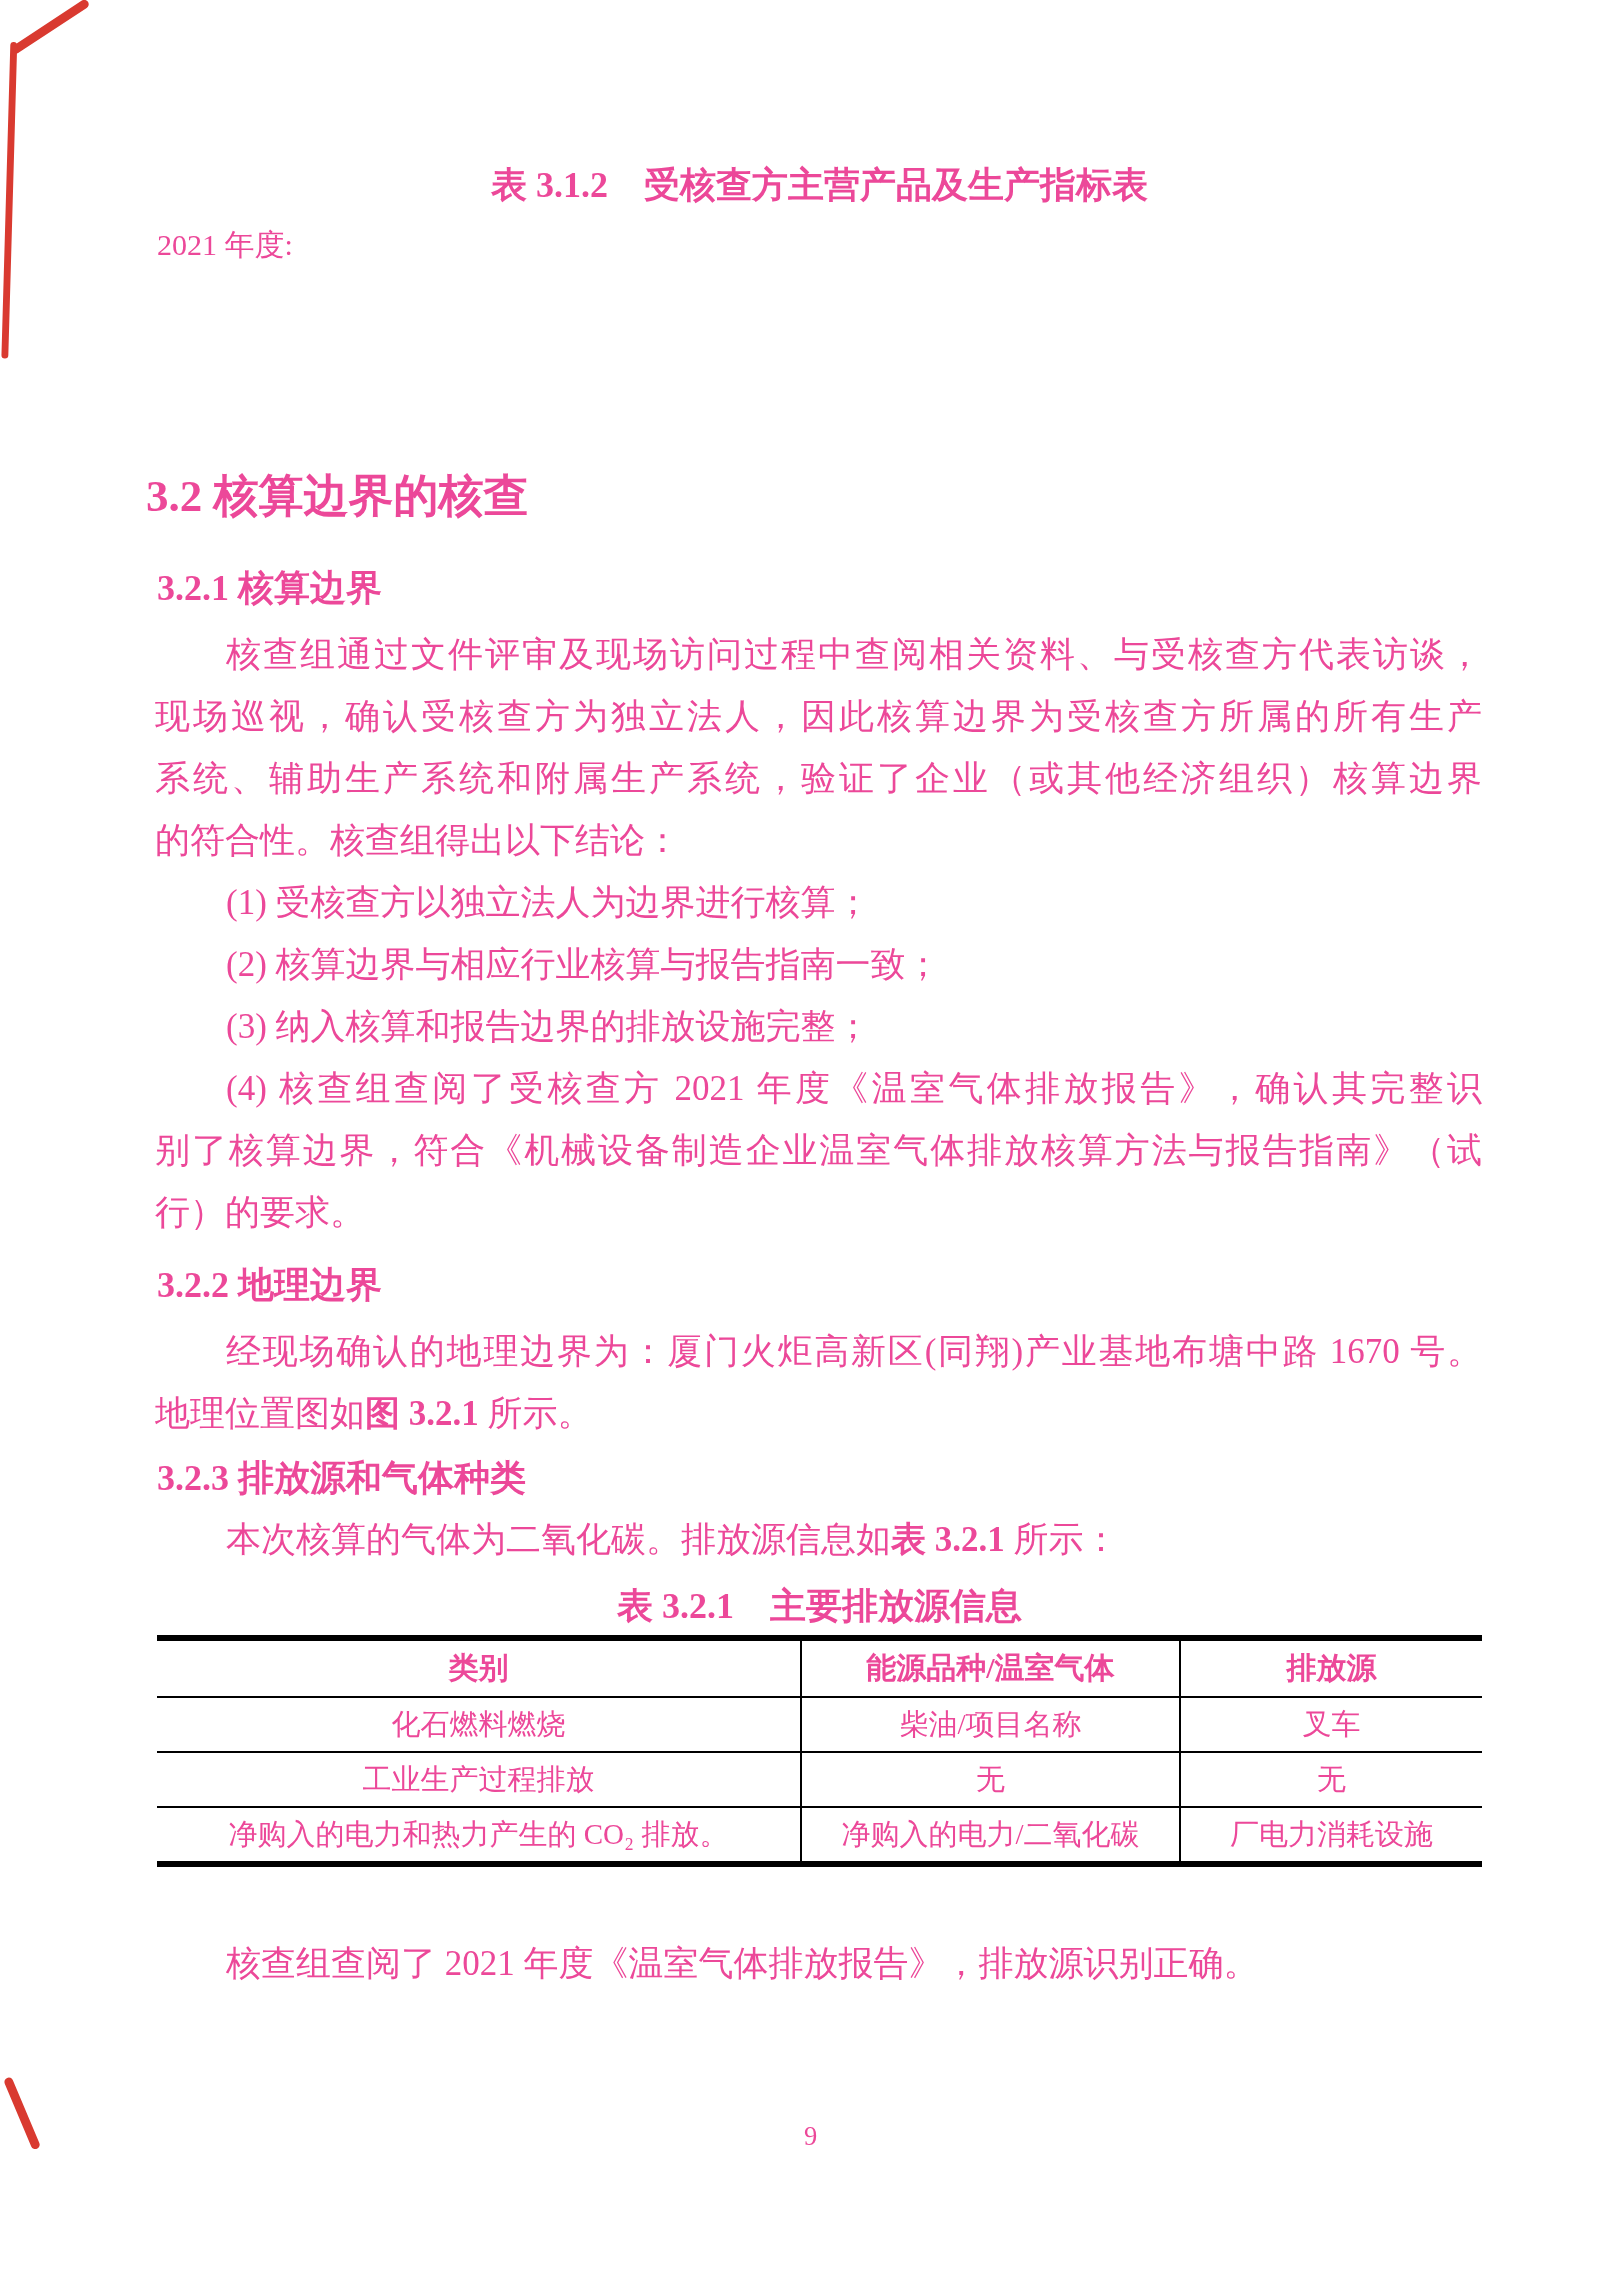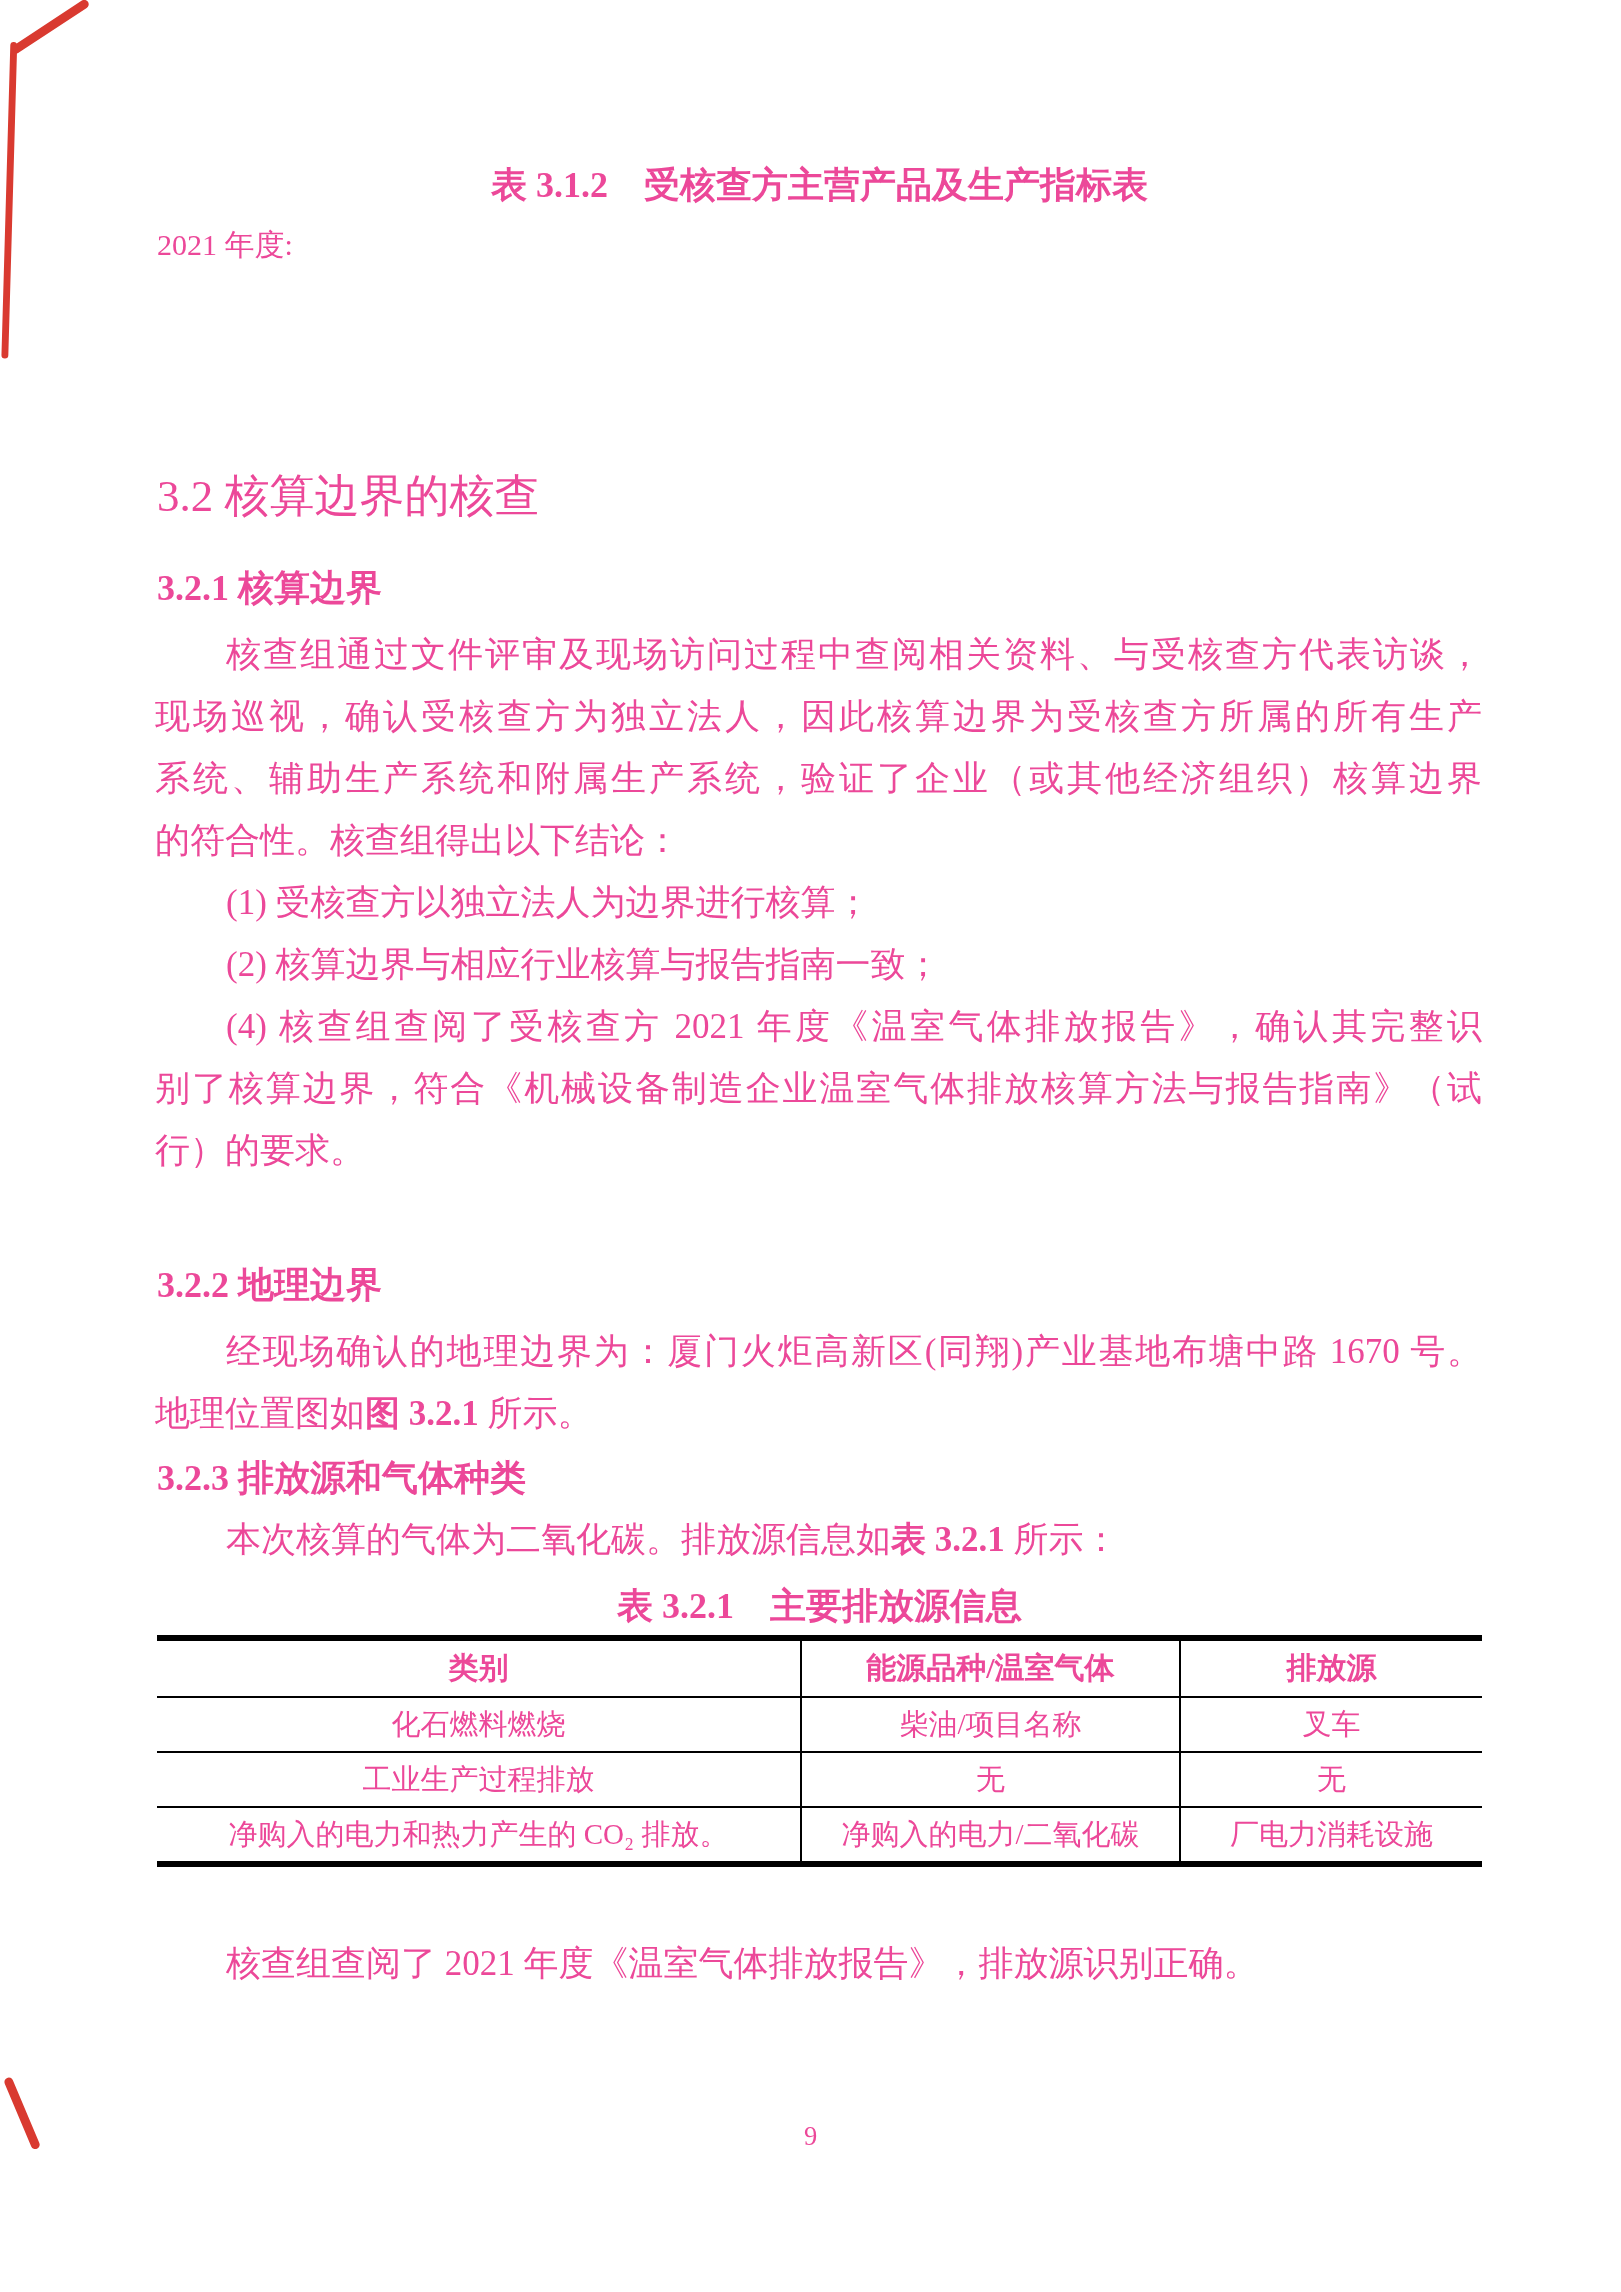--- a/index.html
+++ b/index.html
@@ -24,21 +24,21 @@
     text-align:center;vertical-align:middle;font-weight:normal;
     padding:0 5.9px;overflow:hidden;
   }
   table.rpt th{font-weight:bold;font-size:30px;}
   table.rpt tr+tr td,table.rpt tr+tr th{border-top:2px solid #000;}
   table.rpt td+td,table.rpt th+th{border-left:2px solid #000;}
   #table1 th,#table1 td{height:51px;}
   #table2 th{height:55px;}
   #table2 td{height:53px;}
 
-  .h-major{left:157px;font-size:45px;font-weight:normal;line-height:55px;}
+  .h-major{left:146px;font-size:45px;font-weight:bold;line-height:55px;}
   .h-minor{left:157px;font-size:36px;font-weight:bold;line-height:43px;}
 
   .body-block{left:155px;width:1327px;font-size:35px;line-height:62px;}
   .bline{min-height:62px;}
   .indent{text-indent:71px;}
   .jlast{text-align:justify;text-align-last:justify;}
 
   .pagenum{left:0;width:100%;text-align:center;font-size:26.5px;line-height:35px;}
 
   svg.scan-marks{position:absolute;left:0;top:0;pointer-events:none;}
@@ -62,20 +62,21 @@
 
   <div class="abs h-minor" style="top:567px">3.2.1 核算边界</div>
 
   <div class="abs body-block" style="top:624px">
     <div class="bline indent jlast">核查组通过文件评审及现场访问过程中查阅相关资料、与受核查方代表访谈，</div>
     <div class="bline jlast">现场巡视，确认受核查方为独立法人，因此核算边界为受核查方所属的所有生产</div>
     <div class="bline jlast">系统、辅助生产系统和附属生产系统，验证了企业（或其他经济组织）核算边界</div>
     <div class="bline">的符合性。核查组得出以下结论：</div>
     <div class="bline indent">(1) 受核查方以独立法人为边界进行核算；</div>
     <div class="bline indent">(2) 核算边界与相应行业核算与报告指南一致；</div>
+    <div class="bline indent">(3) 纳入核算和报告边界的排放设施完整；</div>
     <div class="bline indent jlast">(4) 核查组查阅了受核查方 2021 年度《温室气体排放报告》，确认其完整识</div>
     <div class="bline jlast">别了核算边界，符合《机械设备制造企业温室气体排放核算方法与报告指南》（试</div>
     <div class="bline">行）的要求。</div>
   </div>
 
   <div class="abs h-minor" style="top:1264px">3.2.2 地理边界</div>
 
   <div class="abs body-block" style="top:1321px">
     <div class="bline indent jlast">经现场确认的地理边界为：厦门火炬高新区(同翔)产业基地布塘中路 1670 号。</div>
     <div class="bline">

